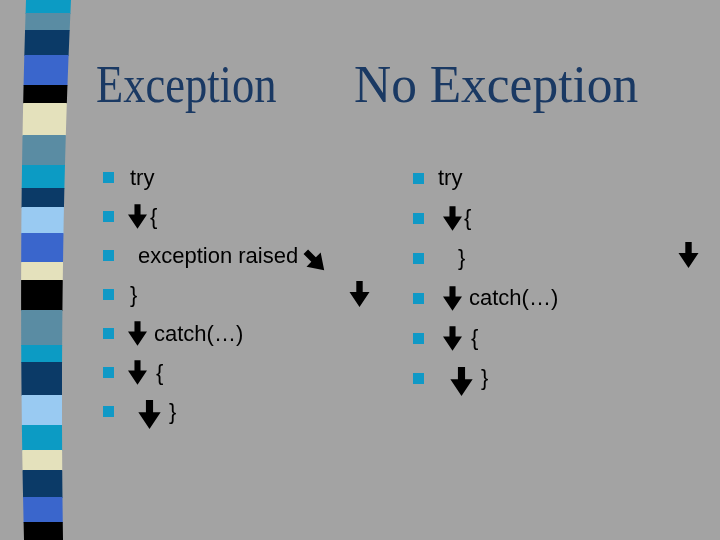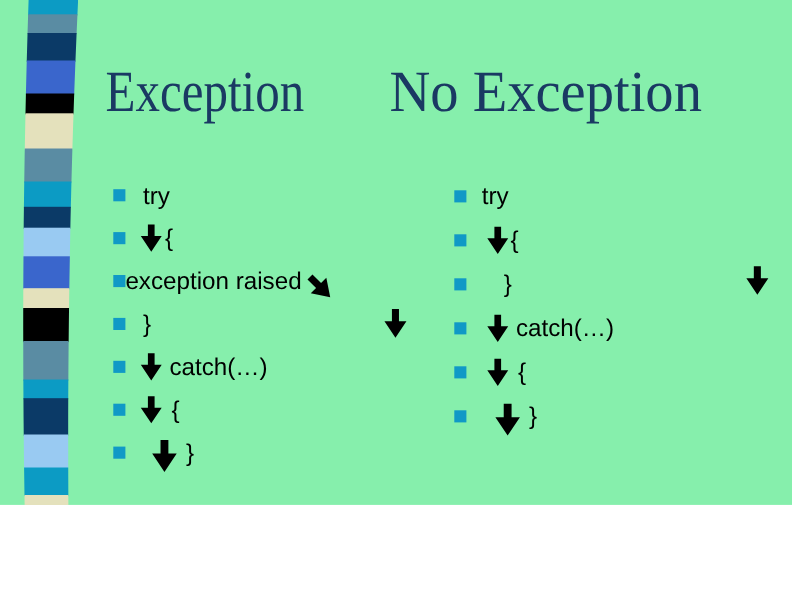--- a/index.html
+++ b/index.html
@@ -1,17 +1,17 @@
 <!DOCTYPE html>
 <html><head>
 <meta charset="utf-8">
 <style>
   html,body { margin:0; padding:0; background:#ffffff; }
   .slide {
-    position:relative; width:720px; height:459px; background:#86efac;
+    position:relative; width:720px; height:540px; background:#a3a3a3;
     overflow:hidden; font-family:"Liberation Sans","DejaVu Sans",sans-serif;
   }
   
   .stripe { position:absolute; left:0; top:0; }
 
   
   .title-span {
     position:absolute; top:58px; display:inline-block;
     font-family:"Liberation Serif","DejaVu Serif",serif;
     font-size:53px; line-height:53px; color:#1A3963;
@@ -35,21 +35,21 @@
   svg.arr { fill:#000000; overflow:visible; flex:none; }
   .arr.dn  { width:19px; height:25px; }
   .arr.big { width:23px; height:29px; margin-top:6px; }
   .arr.se  { width:30px; height:24px; margin-top:10px; }
   .arr.fl  { position:absolute; width:23px; height:26px; }
   .col.left  .arr.fl { left:245px; top:6px; }
   .col.right .arr.fl { left:264px; top:4px; }
 
   
   .ml14{margin-left:14px} .ml19{margin-left:19px} .ml24{margin-left:24px} .ml26{margin-left:26px}
-  .mlt16{margin-left:16px} .mlt24{} .mlt14{margin-left:14px} .mlt34{margin-left:34px}
+  .mlt16{margin-left:16px} .mlt24{margin-left:24px} .mlt14{margin-left:14px} .mlt34{margin-left:34px}
   .mlt3{margin-left:3px} .mlt2{margin-left:2px} .mlt7{margin-left:7px} .mlt9{margin-left:9px} .mlt8{margin-left:8px}
   .mla2{margin-left:2px}
 </style>
 </head>
 <body>
 
 <div class="slide">
 
   <svg width="0" height="0" style="position:absolute">
     <defs>

